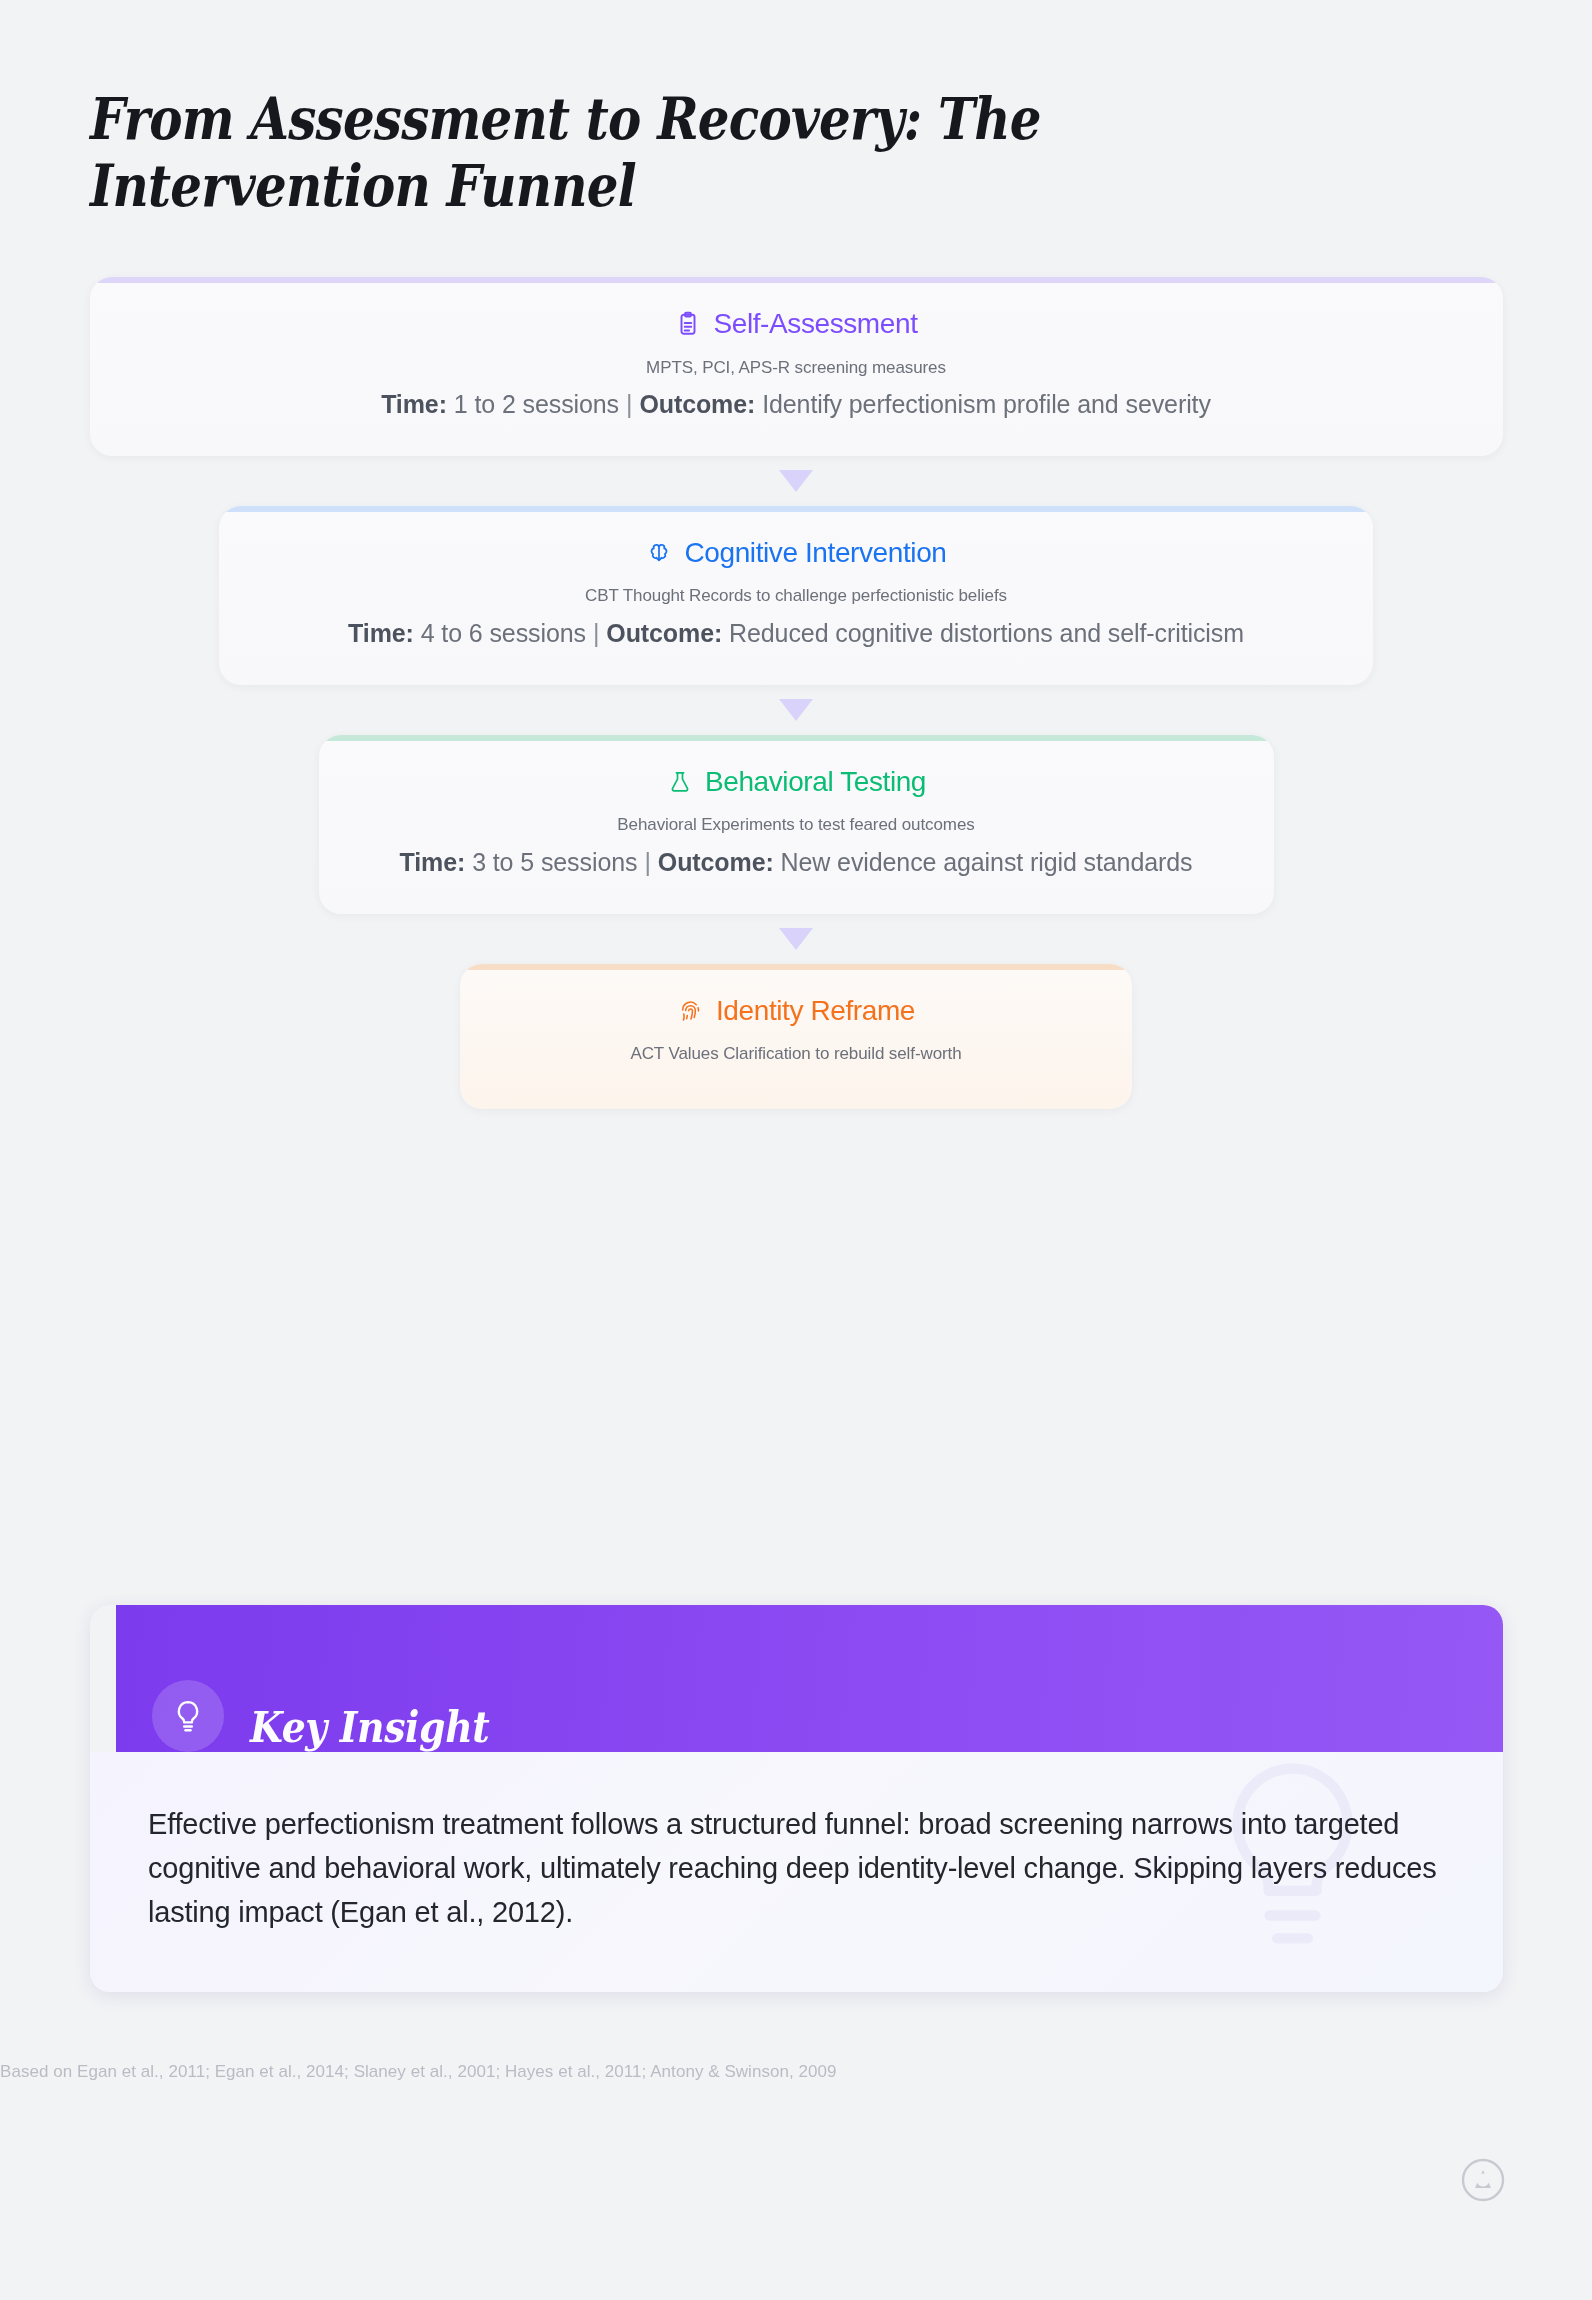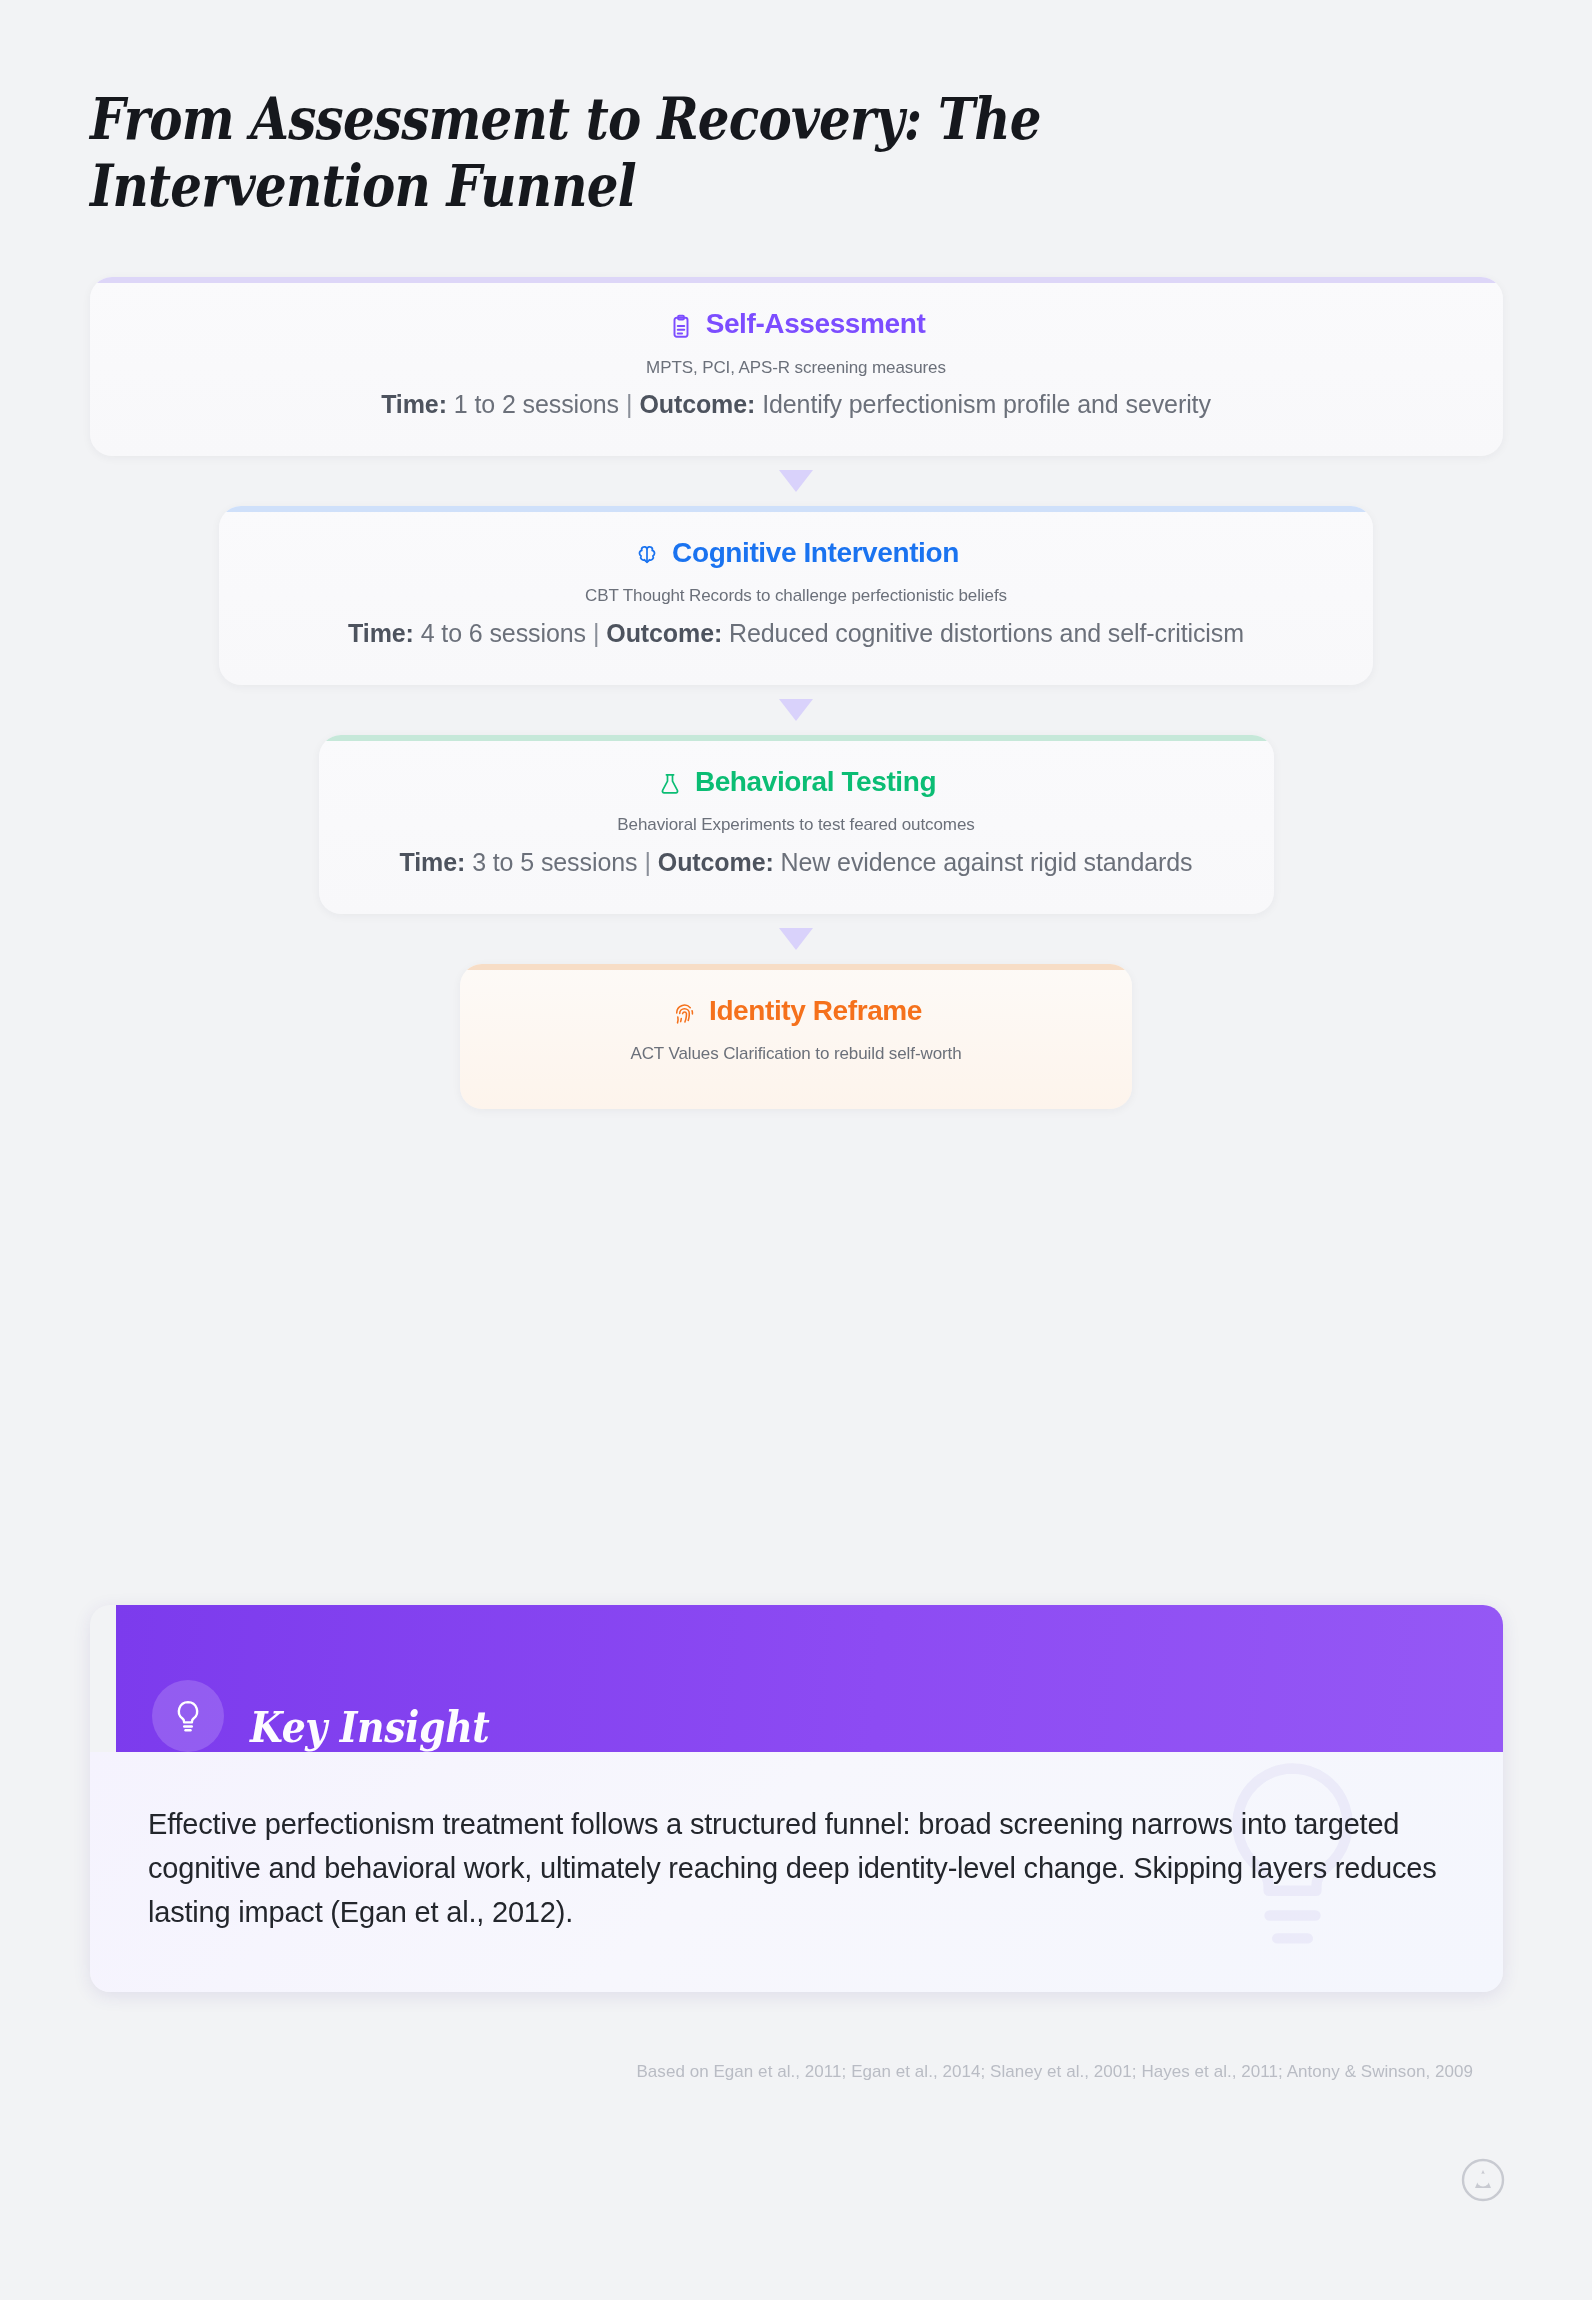--- a/index.html
+++ b/index.html
@@ -64,26 +64,26 @@
   .card::before {
     content: "";
     position: absolute;
     left: 0; right: 0; top: 0;
     height: 6px;
     background: var(--accent-soft);
   }
 
   .card-title {
     font-size: 28px;
-    font-weight: 700;
+    font-weight: 400;
     letter-spacing: -0.4px;
     color: var(--accent);
     margin-bottom: 16px;
     display: flex;
-    align-items: flex-end;
+    align-items: center;
     justify-content: center;
     gap: 11px;
     line-height: 1.2;
   }
   .card-title .ico {
     width: 28px; height: 28px;
     display: inline-flex;
     align-items: center;
     justify-content: center;
   }
@@ -187,21 +187,21 @@
     opacity: 0.55;
     z-index: 1;
   }
 
   
   .footnote {
     position: absolute;
     left: 0;
     top: 2062px;
     width: 1592px;
-    text-align: right;
+    text-align: left;
     font-size: 17px;
     color: #b9bcc4;
     letter-spacing: 0.05px;
     padding-right: 119px;
   }
 
   .logo {
     position: absolute;
     right: 86px;
     top: 2157px;

